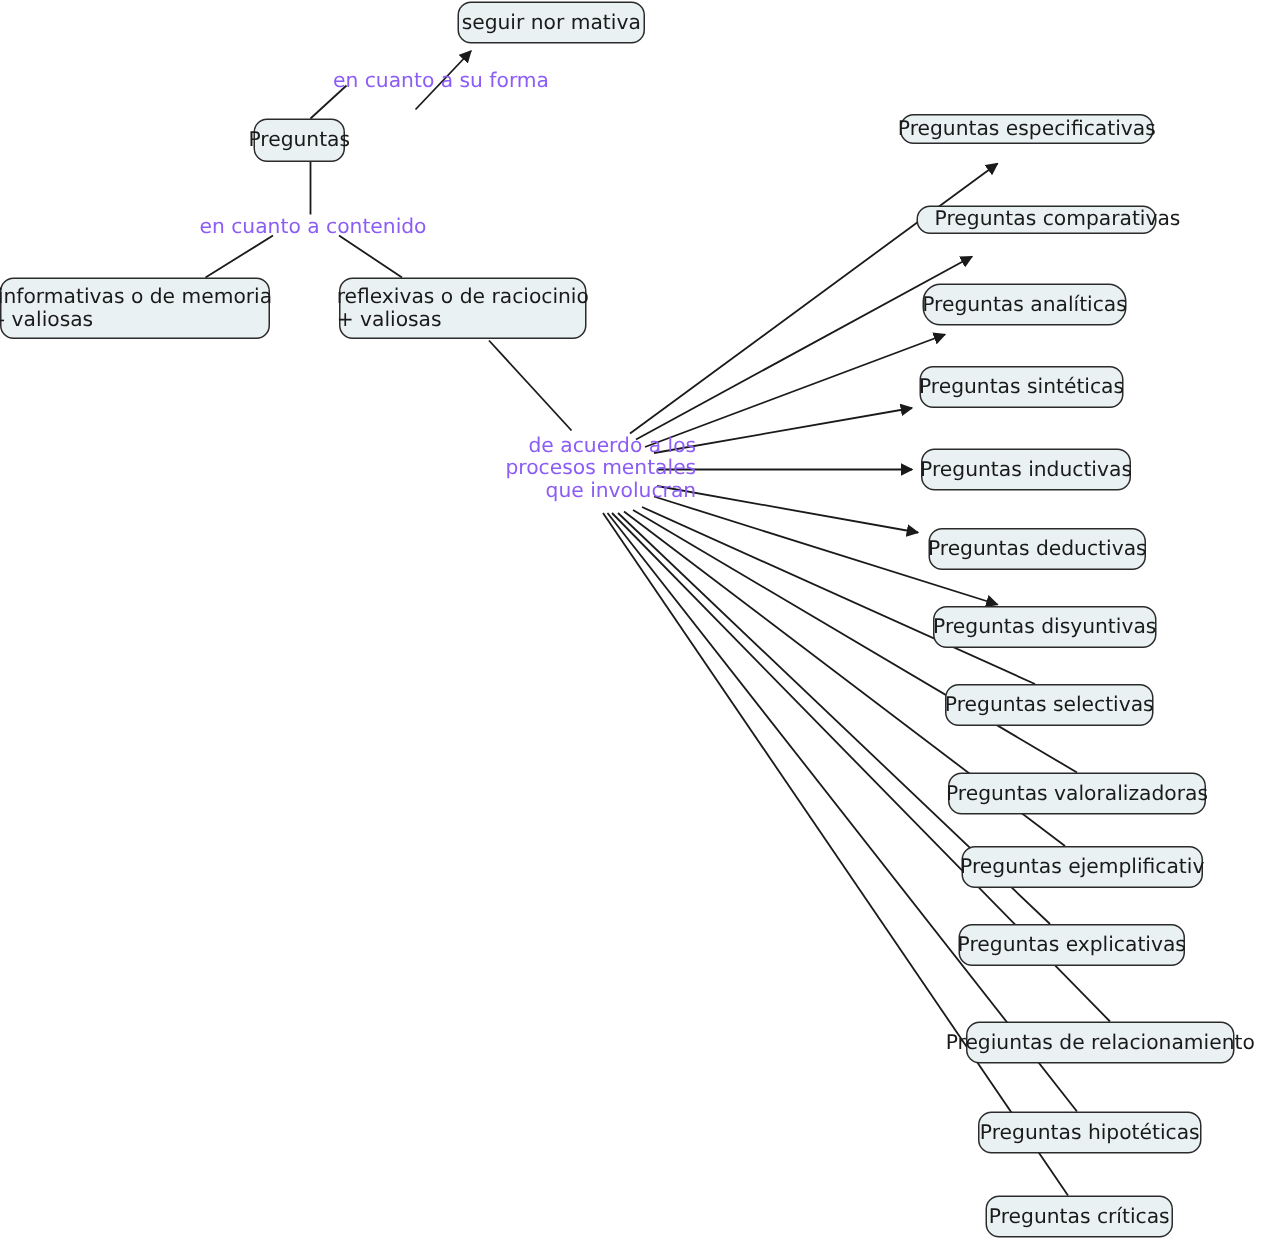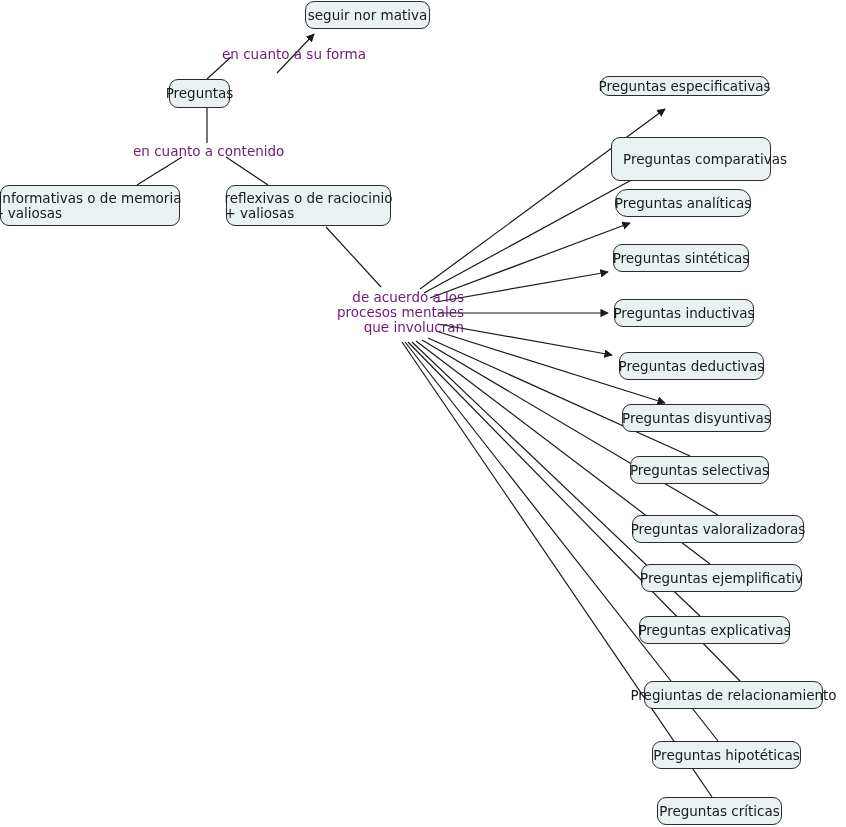--- a/index.html
+++ b/index.html
@@ -37,21 +37,21 @@
     line-height: 15px;
     text-align: left;
     display: flex;
     align-items: center;
     justify-content: center;
     white-space: pre;
     z-index: 3;
   }
   .link-label {
     position: absolute;
-    color: #701a75;
+    color: #8b5cf6;
     font-size: 13.5px;
     line-height: 15px;
     white-space: pre;
     z-index: 2;
     background: transparent;
   }
   .link-label.right {
     text-align: right;
   }
 </style>
@@ -91,21 +91,21 @@
   </svg>
 
   <div id="nodes-layer">
       <div class="node" style="left: 305px; top: 1px; width: 125px; height: 28px;">seguir nor mativa</div>
       <div class="node" style="left: 169px; top: 79px; width: 61px; height: 29px;">Preguntas</div>
       <div class="node" style="left: 0px; top: 185px; width: 180px; height: 41px;">informativas o de memoria
 - valiosas</div>
       <div class="node" style="left: 226px; top: 185px; width: 165px; height: 41px;">reflexivas o de raciocinio
 + valiosas</div>
       <div class="node" style="left: 600px; top: 76px; width: 169px; height: 20px;">Preguntas especificativas</div>
-      <div class="node" style="left: 611px; top: 137px; width: 160px; height: 44px; padding-left: 28px;">Preguntas comparativas</div>
+      <div class="node" style="left: 611px; top: 137px; width: 160px; height: 19px; padding-left: 28px;">Preguntas comparativas</div>
       <div class="node" style="left: 615px; top: 189px; width: 136px; height: 28px; border-radius: 12px;">Preguntas analíticas</div>
       <div class="node" style="left: 613px; top: 244px; width: 136px; height: 28px;">Preguntas sintéticas</div>
       <div class="node" style="left: 614px; top: 299px; width: 140px; height: 28px;">Preguntas inductivas</div>
       <div class="node" style="left: 619px; top: 352px; width: 145px; height: 28px;">Preguntas deductivas</div>
       <div class="node" style="left: 622px; top: 404px; width: 149px; height: 28px;">Preguntas disyuntivas</div>
       <div class="node" style="left: 630px; top: 456px; width: 139px; height: 28px;">Preguntas selectivas</div>
       <div class="node" style="left: 632px; top: 515px; width: 172px; height: 28px;">Preguntas valoralizadoras</div>
       <div class="node" style="left: 641px; top: 564px; width: 161px; height: 28px;">Preguntas ejemplificativ</div>
       <div class="node" style="left: 639px; top: 616px; width: 151px; height: 28px;">Preguntas explicativas</div>
       <div class="node" style="left: 644px; top: 681px; width: 179px; height: 28px;">Pregiuntas de relacionamiento</div>

